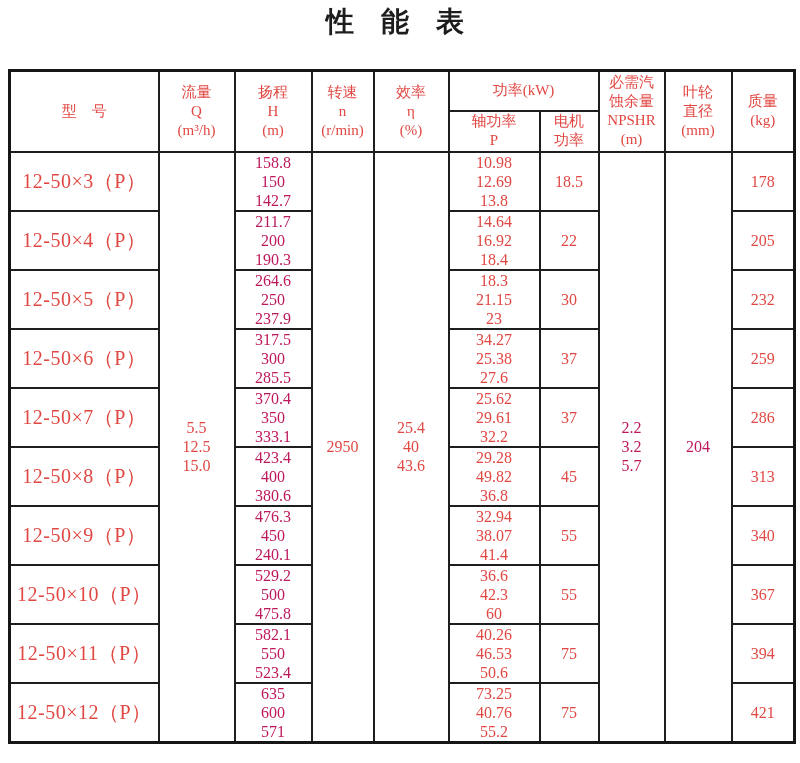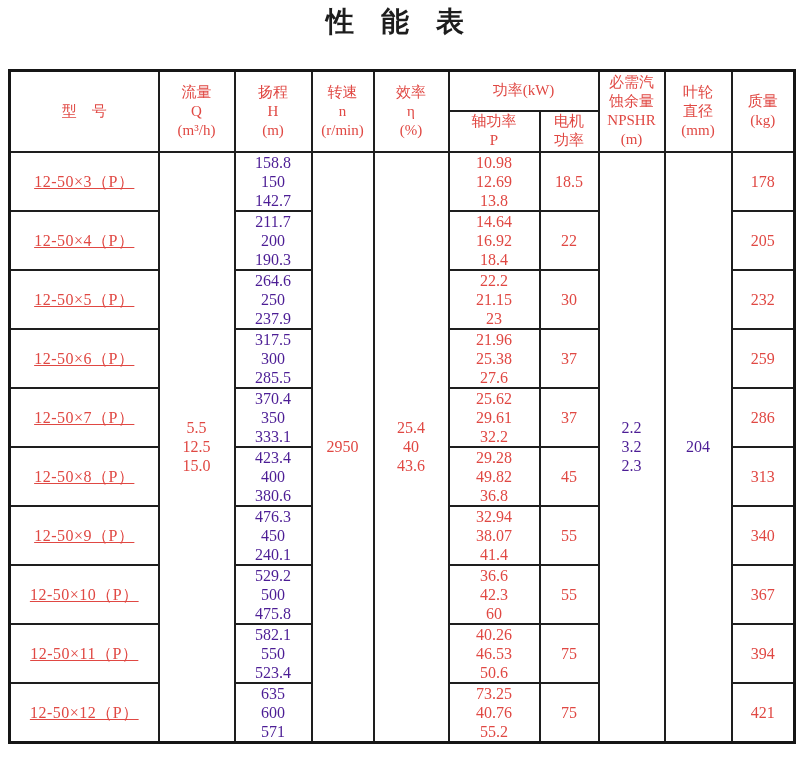--- a/index.html
+++ b/index.html
@@ -43,23 +43,23 @@
     vertical-align: middle;
     font-weight: normal;
     overflow: hidden;
   }
   thead tr.h1 { height: 40px; }
   thead tr.h2 { height: 41px; }
   tbody tr { height: 59px; }
   th { font-size: 15px; line-height: 19px; }
   td { font-size: 16px; line-height: 19px; }
   .red { color: #e04843; }
-  .blk { color: #4c1d95; }
+  .blk { color: #be185d; }
   .line { display: block; }
-  .model { font-size: 16px; letter-spacing: 0.5px; text-decoration: underline; }
+  .model { font-size: 20px; letter-spacing: 0.5px; }
 </style>
 </head>
 <body>
 
 <div class="page">
 
   <h1 class="title">性 能 表</h1>
 
   <table class="perf">
     <colgroup>
@@ -150,21 +150,21 @@
         </td>
         <td class="red">
           <span class="line">10.98</span>
           <span class="line">12.69</span>
           <span class="line">13.8</span>
         </td>
         <td class="red">18.5</td>
         <td rowspan="10" class="blk">
           <span class="line">2.2</span>
           <span class="line">3.2</span>
-          <span class="line">2.3</span>
+          <span class="line">5.7</span>
         </td>
         <td rowspan="10" class="blk">204</td>
         <td class="red">178</td>
       </tr>
 
       <tr>
         <td class="red model">12-50×4（P）</td>
         <td class="blk">
           <span class="line">211.7</span>
           <span class="line">200</span>
@@ -180,37 +180,37 @@
       </tr>
 
       <tr>
         <td class="red model">12-50×5（P）</td>
         <td class="blk">
           <span class="line">264.6</span>
           <span class="line">250</span>
           <span class="line">237.9</span>
         </td>
         <td class="red">
-          <span class="line">22.2</span>
+          <span class="line">18.3</span>
           <span class="line">21.15</span>
           <span class="line">23</span>
         </td>
         <td class="red">30</td>
         <td class="red">232</td>
       </tr>
 
       <tr>
         <td class="red model">12-50×6（P）</td>
         <td class="blk">
           <span class="line">317.5</span>
           <span class="line">300</span>
           <span class="line">285.5</span>
         </td>
         <td class="red">
-          <span class="line">21.96</span>
+          <span class="line">34.27</span>
           <span class="line">25.38</span>
           <span class="line">27.6</span>
         </td>
         <td class="red">37</td>
         <td class="red">259</td>
       </tr>
 
       <tr>
         <td class="red model">12-50×7（P）</td>
         <td class="blk">

